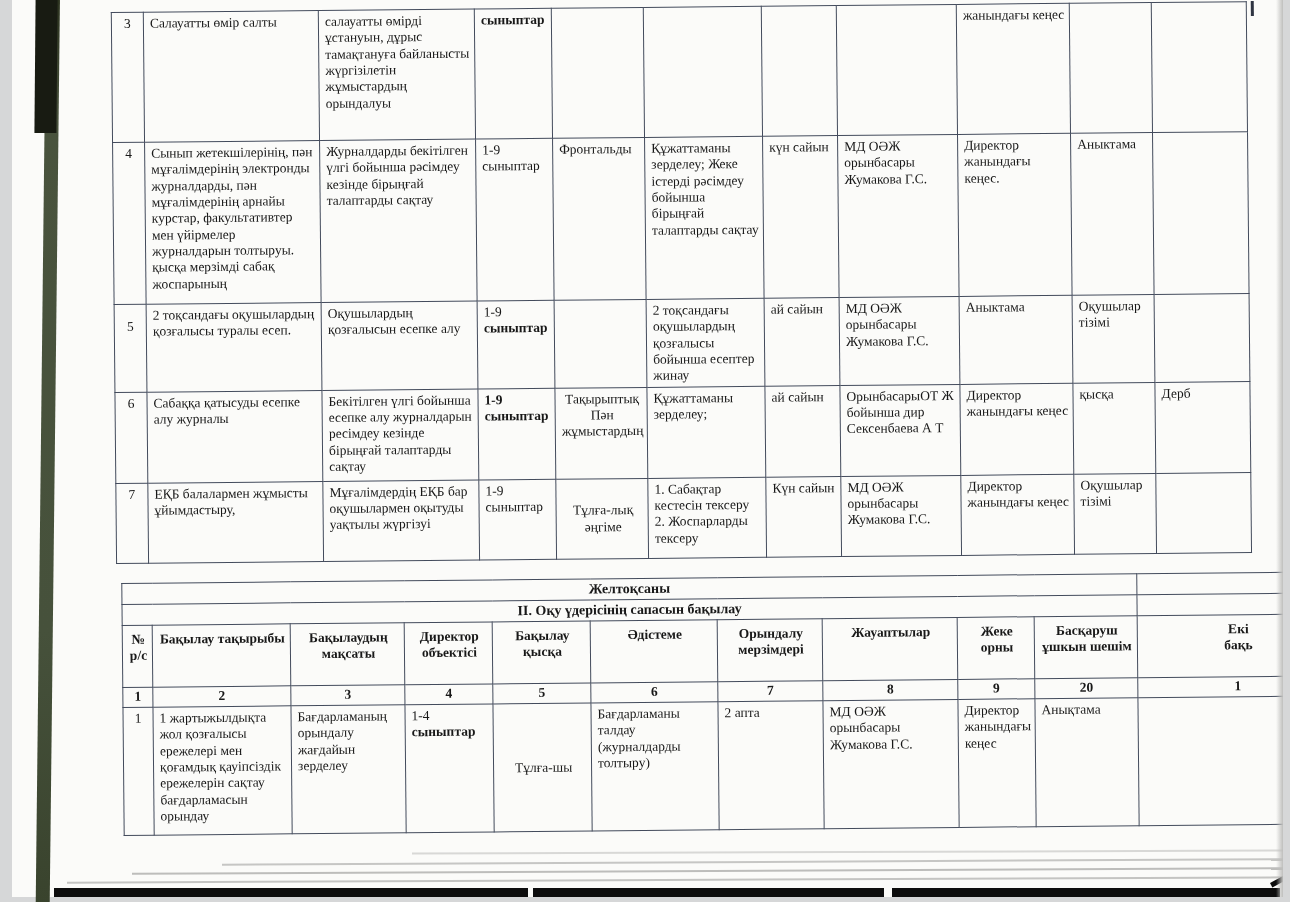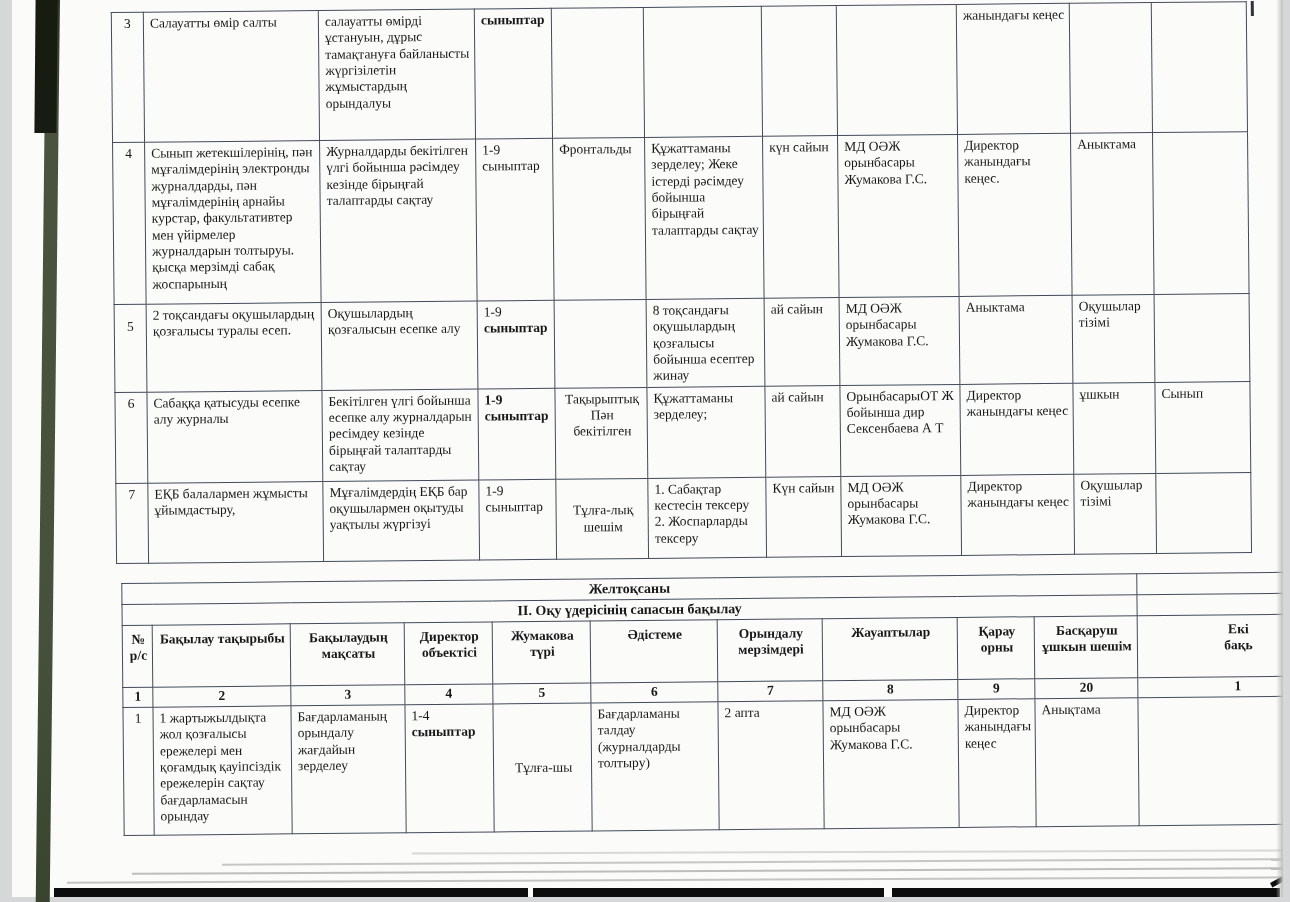--- a/index.html
+++ b/index.html
@@ -128,52 +128,52 @@
       </tr>
       <tr style="height:87px">
         <td class="numc pt">5</td>
         <td>2 тоқсандағы оқушылардың қозғалысы туралы есеп.</td>
         <td>Оқушылардың қозғалысын есепке алу</td>
         <td>
               <div>1-9</div>
               <div class="b">сыныптар</div>
             </td>
         <td></td>
-        <td>8 тоқсандағы оқушылардың қозғалысы бойынша есептер жинау</td>
+        <td>2 тоқсандағы оқушылардың қозғалысы бойынша есептер жинау</td>
         <td>ай сайын</td>
         <td>МД ОӘЖ орынбасары Жумакова Г.С.</td>
         <td>Аныктама</td>
         <td>Оқушылар тізімі</td>
         <td></td>
       </tr>
       <tr style="height:91px">
         <td class="numc">6</td>
         <td>Сабаққа қатысуды есепке алу журналы</td>
         <td>Бекітілген үлгі бойынша есепке алу журналдарын ресімдеу кезінде бірыңғай талаптарды сақтау</td>
         <td>
               <div class="b">1-9</div>
               <div class="b">сыныптар</div>
             </td>
-        <td class="ctr">Тақырыптық Пән бекітілген</td>
+        <td class="ctr">Тақырыптық Пән жұмыстардың</td>
         <td>Құжаттаманы зерделеу;</td>
         <td>ай сайын</td>
         <td>ОрынбасарыОТ Ж бойынша дир Сексенбаева А Т</td>
         <td>Директор жанындағы кеңес</td>
-        <td>ұшкын</td>
-        <td>Сынып</td>
+        <td>қысқа</td>
+        <td>Дерб</td>
       </tr>
       <tr style="height:80px">
         <td class="numc">7</td>
         <td>ЕҚБ  балалармен жұмысты ұйымдастыру,</td>
         <td>Мұғалімдердің ЕҚБ бар оқушылармен оқытуды уақтылы жүргізуі</td>
         <td>
               <div>1-9</div>
               <div>сыныптар</div>
             </td>
-        <td class="ctr vmid">Тұлға-лық шешім</td>
+        <td class="ctr vmid">Тұлға-лық әңгіме</td>
         <td class="prel">1. Сабақтар кестесін тексеру
 2. Жоспарларды тексеру</td>
         <td>Күн сайын</td>
         <td>МД ОӘЖ орынбасары Жумакова Г.С.</td>
         <td>Директор жанындағы кеңес</td>
         <td>Оқушылар тізімі</td>
         <td></td>
       </tr>
     </tbody>
       </table>
@@ -201,25 +201,25 @@
       </tr>
       <tr class="title-row" style="height:21px">
         <td colspan="10">II. Оқу үдерісінің сапасын бақылау</td>
         <td></td>
       </tr>
       <tr style="height:62px">
         <th>№ р/с</th>
         <th>Бақылау тақырыбы</th>
         <th>Бақылаудың мақсаты</th>
         <th>Директор объектісі</th>
-        <th>Жумакова түрі</th>
+        <th>Бақылау қысқа</th>
         <th>Әдістеме</th>
         <th>Орындалу мерзімдері</th>
         <th>Жауаптылар</th>
-        <th>Қарау орны</th>
+        <th>Жеке орны</th>
         <th>Басқаруш ұшкын шешім</th>
         <th class="prel">Екі
 бақь</th>
       </tr>
       <tr class="nums-row" style="height:20px">
         <td>1</td>
         <td>2</td>
         <td>3</td>
         <td>4</td>
         <td>5</td>

